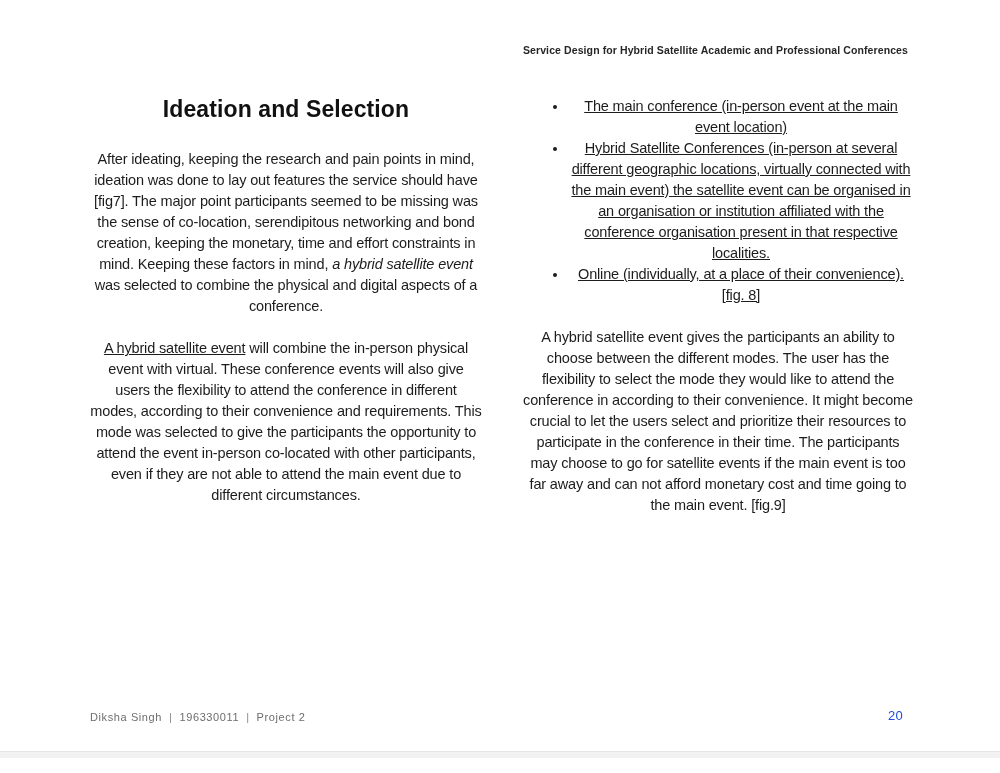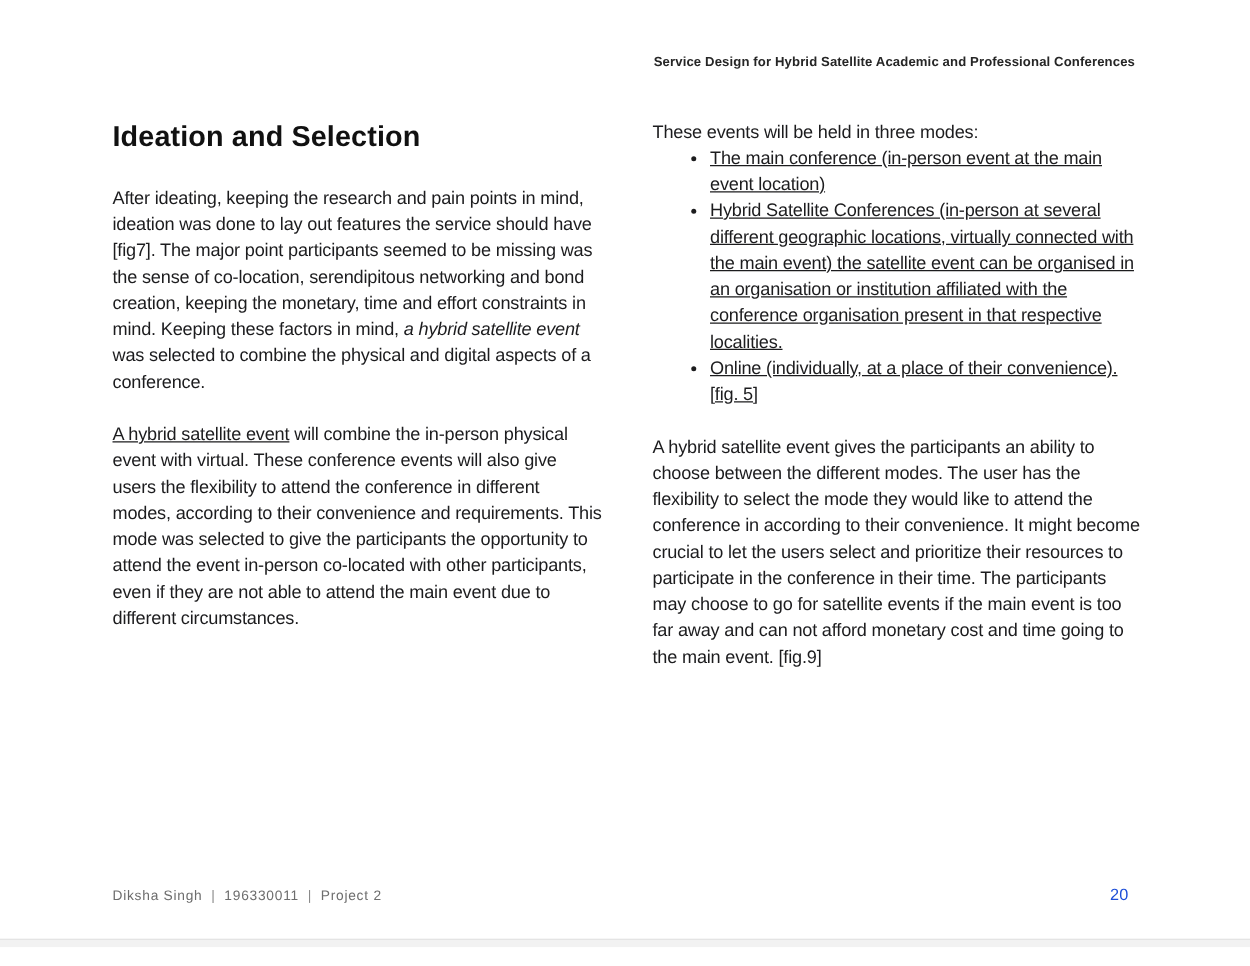--- a/index.html
+++ b/index.html
@@ -25,20 +25,21 @@
     letter-spacing: 0.1px;
     color: #262626;
   }
   .col {
     position: absolute;
     width: 392px;
     font-size: 14.5px;
     line-height: 21px;
     letter-spacing: -0.15px;
     color: #1c1c1e;
+    text-align: center;
   }
   .col-left  { left: 90px;  top: 97px; }
   .col-right { left: 522px; top: 96px; }
   .section-heading {
     margin: 0 0 27px 0;
     font-size: 23px;
     line-height: 25px;
     font-weight: 700;
     letter-spacing: 0.1px;
     color: #111111;
@@ -90,26 +91,25 @@
 
   <div class="col col-left">
     <h1 class="section-heading">Ideation and Selection</h1>
 
     <p><span>After ideating, keeping the research and pain points in mind, ideation was done to lay out features the service should have [fig7]. The major point participants seemed to be missing was the sense of co-location, serendipitous networking and bond creation, keeping the monetary, time and effort constraints in mind. Keeping these factors in mind, </span><em class="italic-phrase">a hybrid satellite event</em><span> was selected to combine the physical and digital aspects of a conference.</span></p>
 
     <p><span class="underlined-phrase">A hybrid satellite event</span><span> will combine the in-person physical event with virtual. These conference events will also give users the flexibility to attend the conference in different modes, according to their convenience and requirements. This mode was selected to give the participants the opportunity to attend the event in-person co-located with other participants, even if they are not able to attend the main event due to different circumstances.</span></p>
   </div>
 
   <div class="col col-right">
-    <p style="margin-bottom:0;">These events will be held in three modes:</p>
 
     <ul class="mode-list">
       <li>The main conference (in-person event at the main event location)</li>
       <li>Hybrid Satellite Conferences (in-person at several different geographic locations, virtually connected with the main event) the satellite event can be organised in an organisation or institution affiliated with the conference organisation present in that respective localities.</li>
-      <li>Online (individually, at a place of their convenience). [fig. 5]</li>
+      <li>Online (individually, at a place of their convenience). [fig. 8]</li>
     </ul>
 
 
     <p>A hybrid satellite event gives the participants an ability to choose between the different modes. The user has the flexibility to select the mode they would like to attend the conference in according to their convenience. It might become crucial to let the users select and prioritize their resources to participate in the conference in their time. The participants may choose to go for satellite events if the main event is too far away and can not afford monetary cost and time going to the main event. [fig.9]</p>
   </div>
 
   <div class="footer-author">
     <span>Diksha Singh</span><span class="sep">|</span><span>196330011</span><span class="sep">|</span><span>Project 2</span>
   </div>
 

